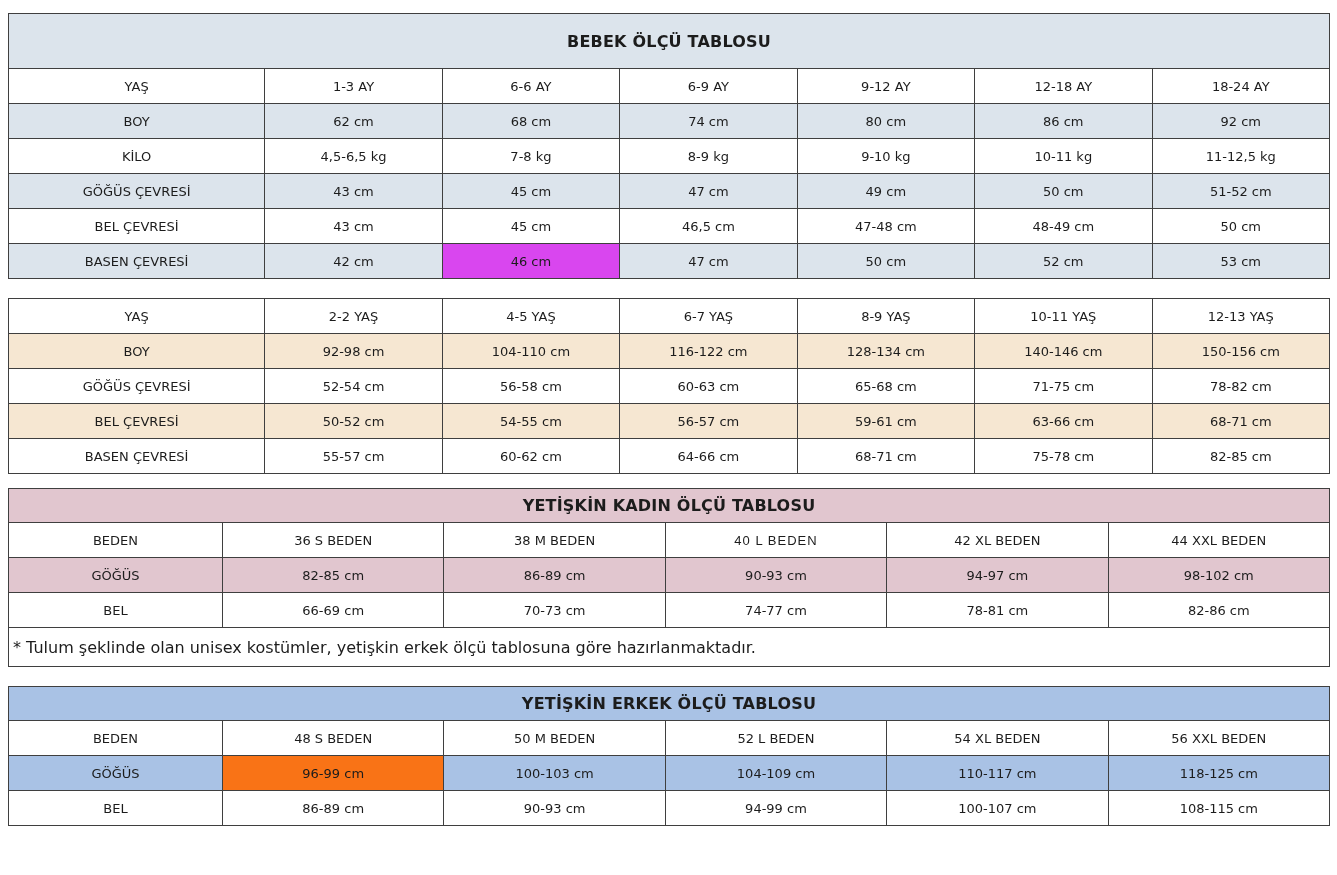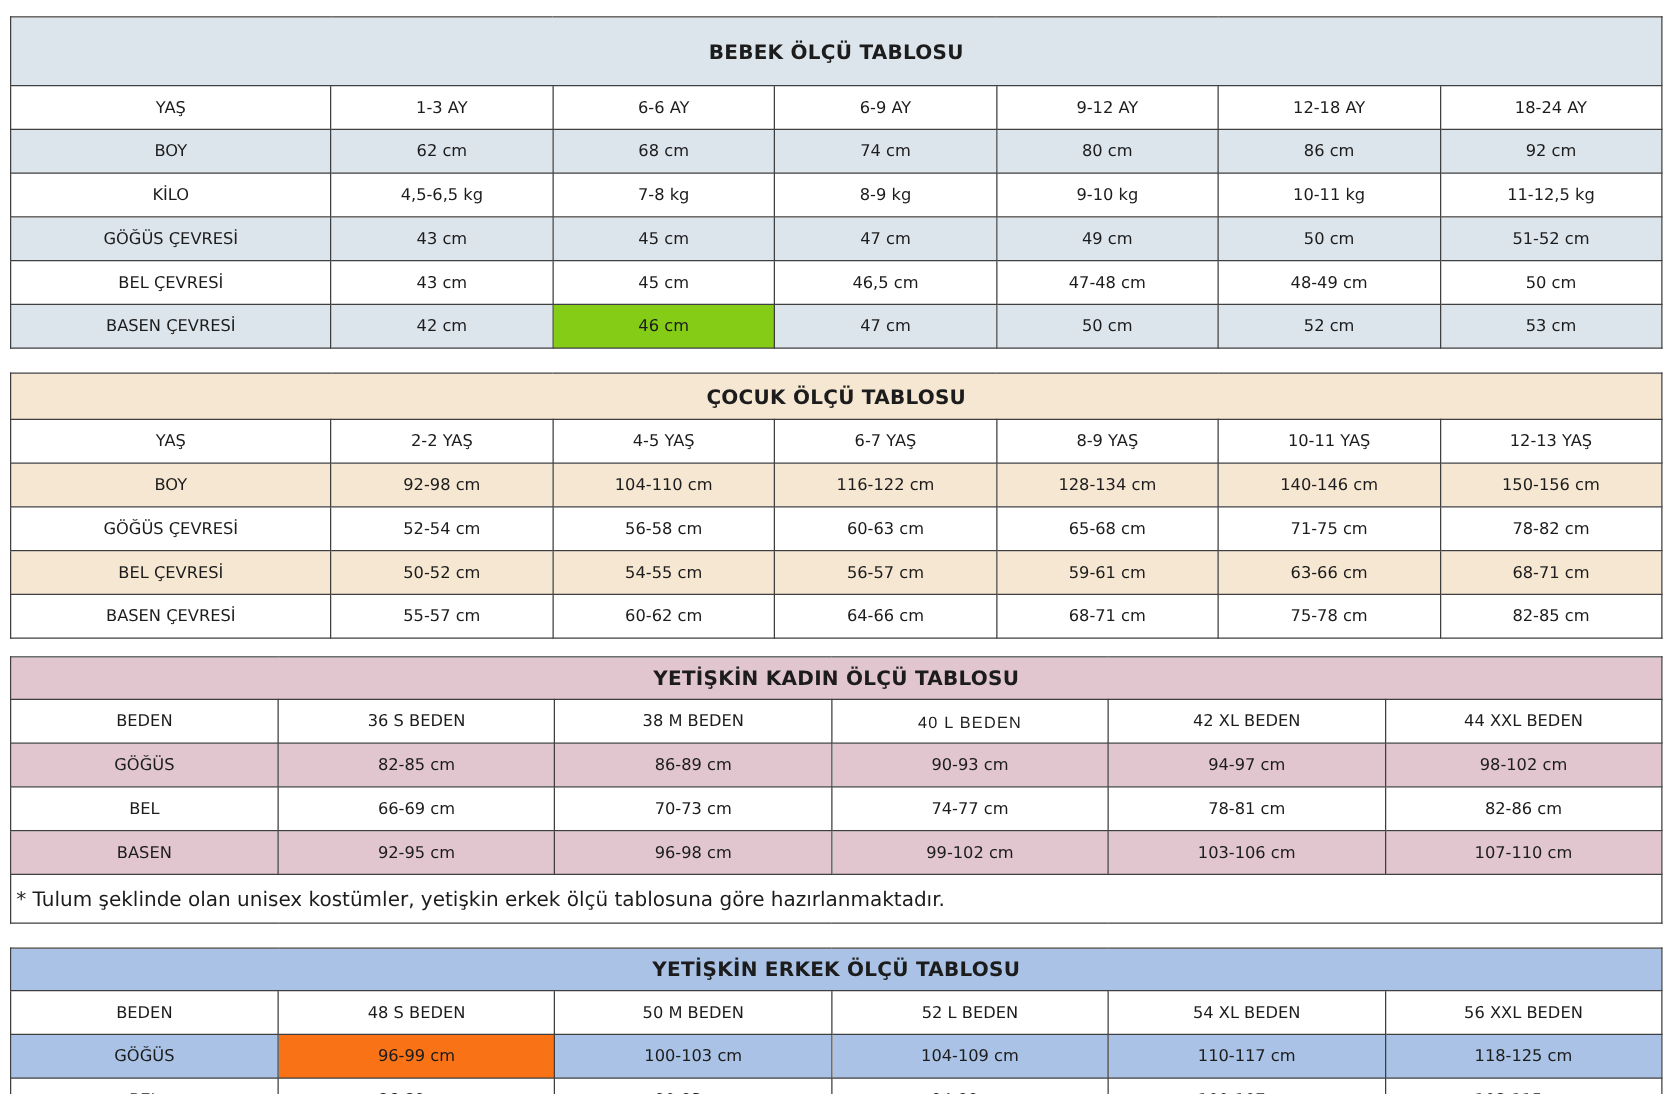--- a/index.html
+++ b/index.html
@@ -122,42 +122,39 @@
           <td>43 cm</td>
           <td>45 cm</td>
           <td>46,5 cm</td>
           <td>47-48 cm</td>
           <td>48-49 cm</td>
           <td>50 cm</td>
         </tr>
         <tr>
           <td style="background-color: rgb(220, 228, 236);">BASEN ÇEVRESİ</td>
           <td style="background-color: rgb(220, 228, 236);">42 cm</td>
-          <td style="background-color: #84cc16;">46 cm</td>
+          <td style="background-color: #d946ef;">46 cm</td>
           <td style="background-color: rgb(220, 228, 236);">47 cm</td>
           <td style="background-color: rgb(220, 228, 236);">50 cm</td>
           <td style="background-color: rgb(220, 228, 236);">52 cm</td>
           <td style="background-color: rgb(220, 228, 236); margin-left: 28px;">53 cm</td>
         </tr>
       </tbody>
     </table>
     <table class="size-table t1 cols7">
       <colgroup>
         <col class="first-col">
         <col>
         <col>
         <col>
         <col>
         <col>
         <col>
       </colgroup>
       <tbody>
-        <tr class="title-row">
-          <td colspan="7" style="background-color: rgb(246, 231, 210);">ÇOCUK ÖLÇÜ TABLOSU</td>
-        </tr>
         <tr>
           <td>YAŞ</td>
           <td>2-2 YAŞ</td>
           <td>4-5 YAŞ</td>
           <td>6-7 YAŞ</td>
           <td>8-9 YAŞ</td>
           <td>10-11 YAŞ</td>
           <td>12-13 YAŞ</td>
         </tr>
         <tr>
@@ -228,28 +225,20 @@
           <td style="background-color: rgb(225, 198, 207);">98-102 cm</td>
         </tr>
         <tr>
           <td>BEL</td>
           <td>66-69 cm</td>
           <td>70-73 cm</td>
           <td>74-77 cm</td>
           <td>78-81 cm</td>
           <td>82-86 cm</td>
         </tr>
-        <tr>
-          <td style="background-color: rgb(225, 198, 207);">BASEN</td>
-          <td style="background-color: rgb(225, 198, 207);">92-95 cm</td>
-          <td style="background-color: rgb(225, 198, 207);">96-98 cm</td>
-          <td style="background-color: rgb(225, 198, 207);">99-102 cm</td>
-          <td style="background-color: rgb(225, 198, 207);">103-106 cm</td>
-          <td style="background-color: rgb(225, 198, 207);">107-110 cm</td>
-        </tr>
         <tr class="footnote-row">
           <td colspan="6"><span>*</span><span> Tulum şeklinde olan unisex kostümler, yetişkin erkek ölçü tablosuna göre hazırlanmaktadır.</span></td>
         </tr>
       </tbody>
     </table>
     <table class="size-table t3 cols6">
       <colgroup>
         <col class="first-col">
         <col>
         <col>

